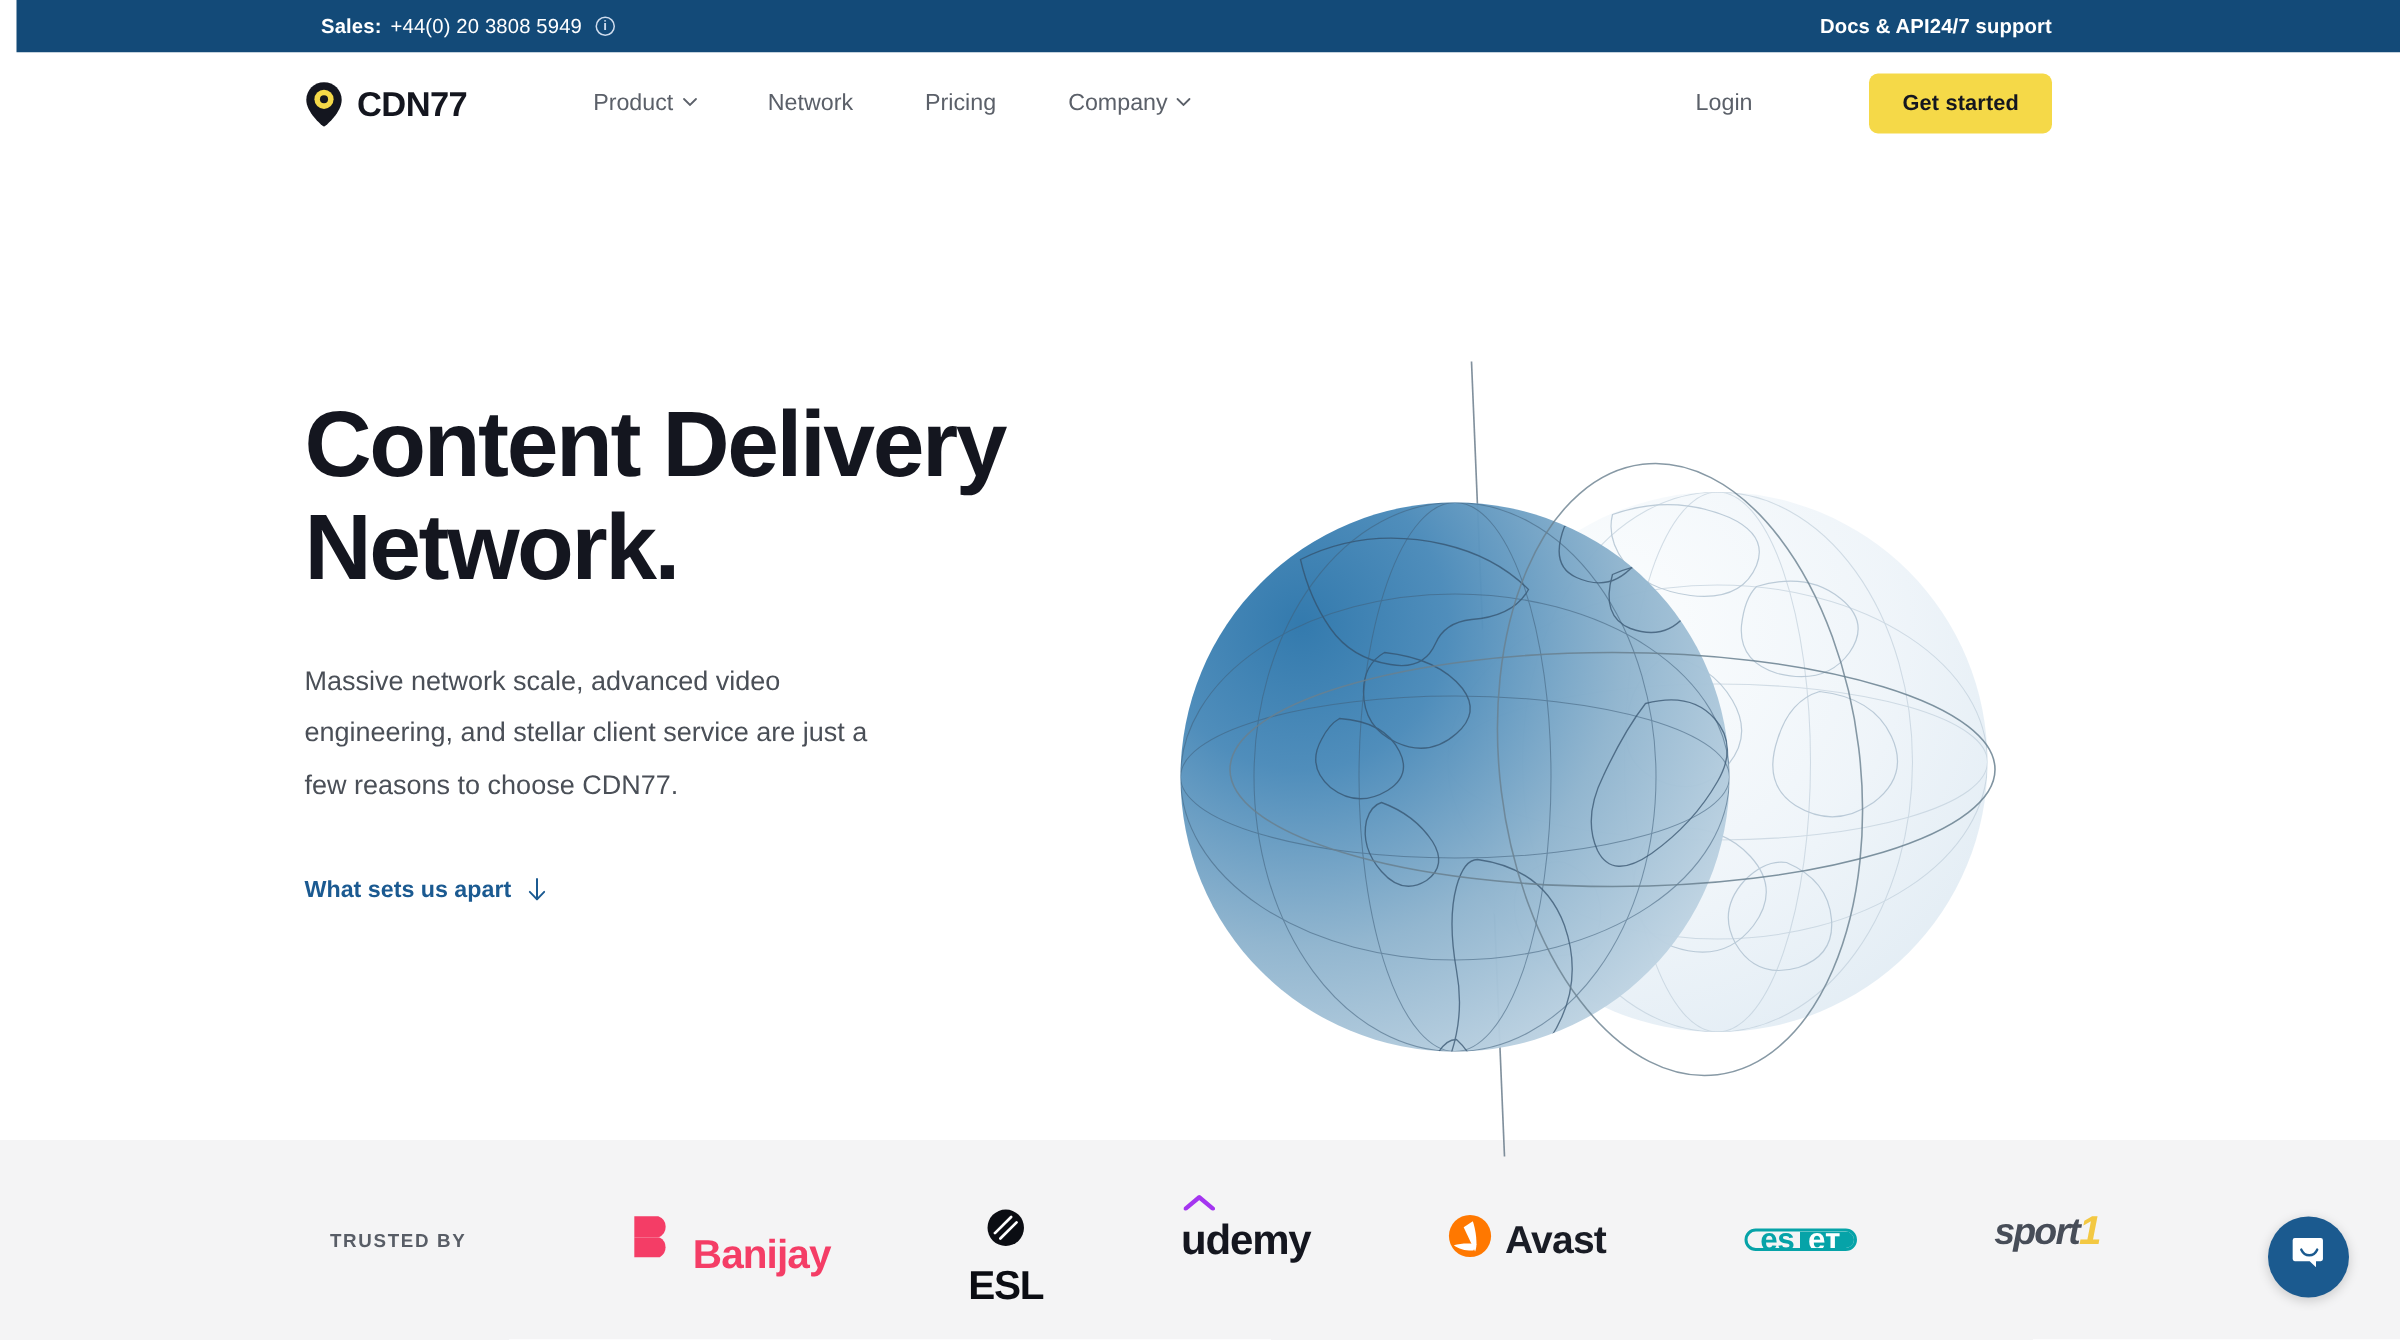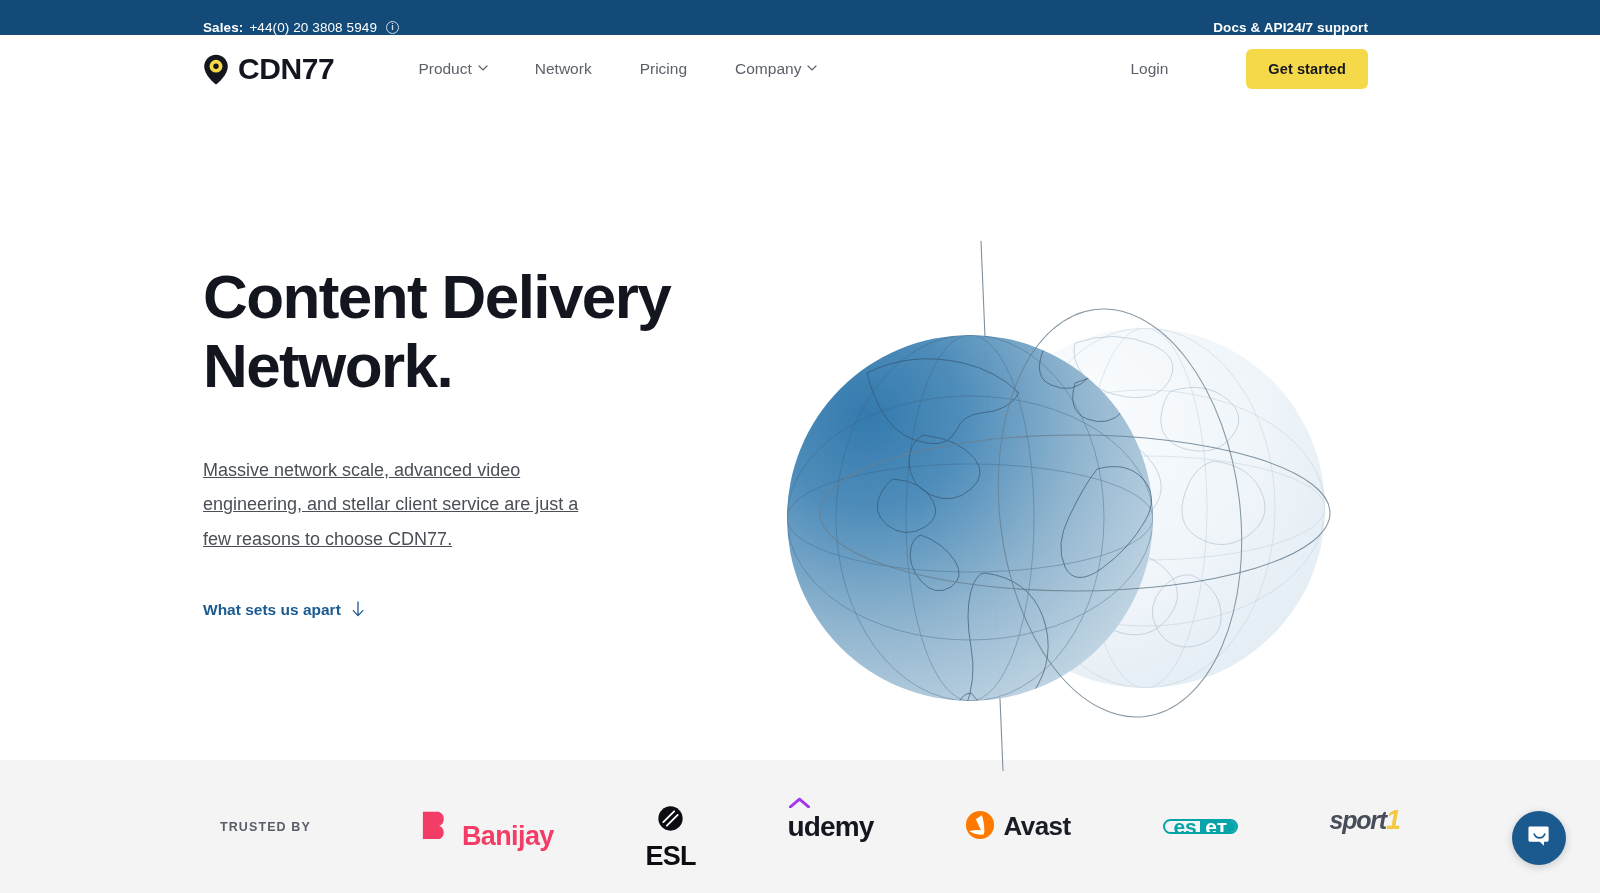--- a/index.html
+++ b/index.html
@@ -10,25 +10,26 @@
     font-family: "Liberation Sans", sans-serif;
     -webkit-font-smoothing: antialiased;
   }
   .page { position: relative; width: 1600px; height: 893px; background:#fff; }
 
   
   .topbar {
     height: 35px;
     background: #134a78;
     display: flex;
-    align-items: flex-end;
+    align-items: center;
     justify-content: space-between;
     padding: 0 232px 0 203px;
     color: #ffffff;
     font-size: 13.5px;
+    margin-left: 11px;
   }
   .topbar-left { display: flex; align-items: center; gap: 6px; letter-spacing: .1px; }
   .topbar-left .sales-label { font-weight: 700; }
   .topbar-left .phone { font-weight: 400; }
   .info-icon {
     width: 13px; height: 13px; border-radius: 50%;
     border: 1.2px solid #cfdced;
     display: inline-flex; align-items: center; justify-content: center;
     font-size: 9px; line-height: 1; font-weight: 700; color: #cfdced;
     margin-left: 3px; cursor: pointer;
@@ -39,21 +40,21 @@
   
   .nav {
     height: 68px;
     display: flex;
     align-items: center;
     padding: 0 232px 0 203px;
     background: #fff;
   }
   .brand { display:flex; align-items:center; gap:9px; cursor:pointer; text-decoration:none; }
   .brand-mark { width: 26px; height: 31px; display:block; }
-  .brand-text { font-size: 30px; font-weight: 800; color: #14161f; letter-spacing: -0.4px; }
+  .brand-text { font-size: 23px; font-weight: 800; color: #14161f; letter-spacing: -0.4px; }
 
   .nav-links { display: flex; align-items: center; gap: 0; margin-left: 60px; }
   .nav-link {
     display: inline-flex; align-items: center; gap: 6px;
     font-size: 15.5px; color: #5b6069; text-decoration: none;
     padding: 0 24px; cursor: pointer; white-space: nowrap;
   }
   .chev { width: 9px; height: 9px; display:inline-block; }
   .chev svg { display:block; }
 
@@ -77,27 +78,26 @@
   .hero { position: relative; height: 655px; }
   .hero-copy { position: absolute; left: 203px; top: 160px; width: 560px; z-index: 3; }
   .hero-title {
     font-size: 62px;
     line-height: 1.11;
     font-weight: 800;
     color: #14161f;
     letter-spacing: -1.6px;
   }
   .hero-sub {
-    margin-top: 52px;
+    margin-top: 36px;
     font-size: 18px;
     line-height: 1.93;
     color: #4a4f57;
     max-width: 395px;
     font-weight: 400;
-    text-decoration: underline;
   }
   .hero-link {
     display: inline-flex; align-items: center; gap: 10px;
     margin-top: 44px;
     color: #1b5a91;
     font-size: 15.5px;
     font-weight: 700;
     text-decoration: none;
     cursor: pointer;
   }

